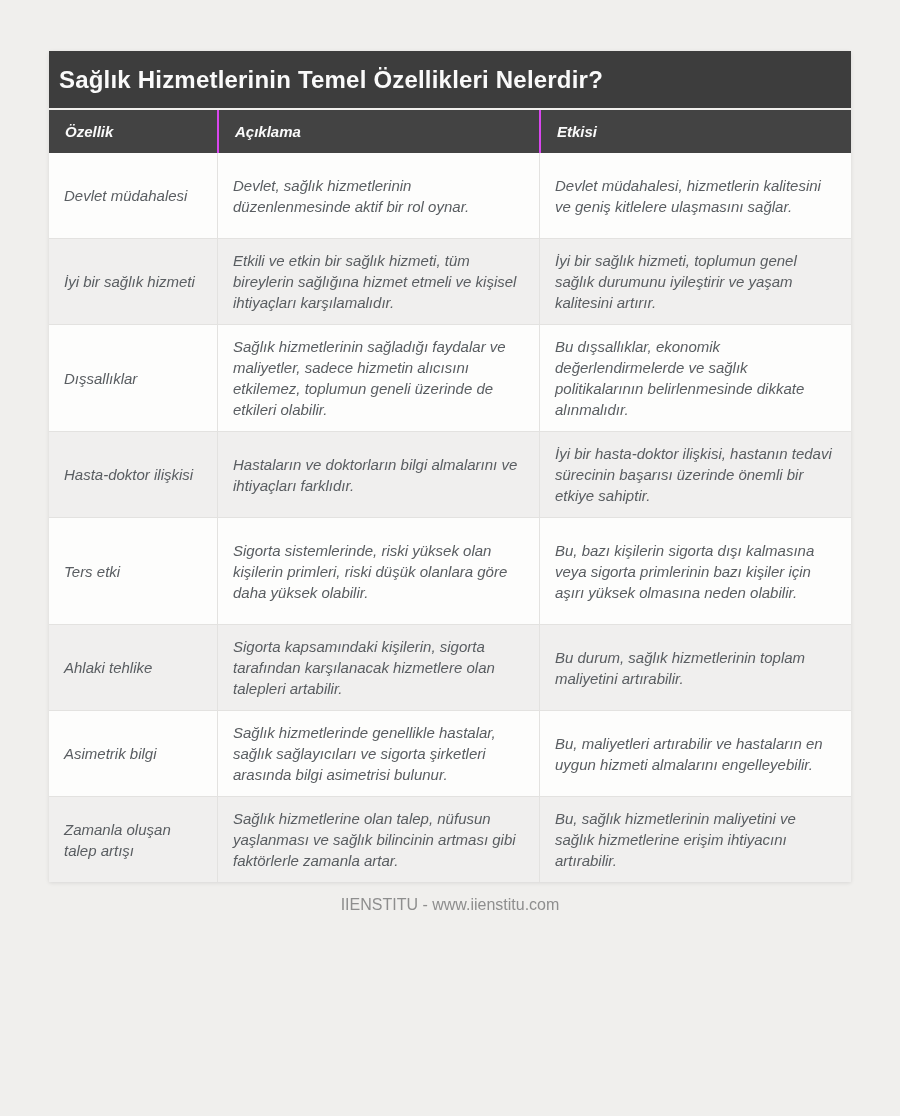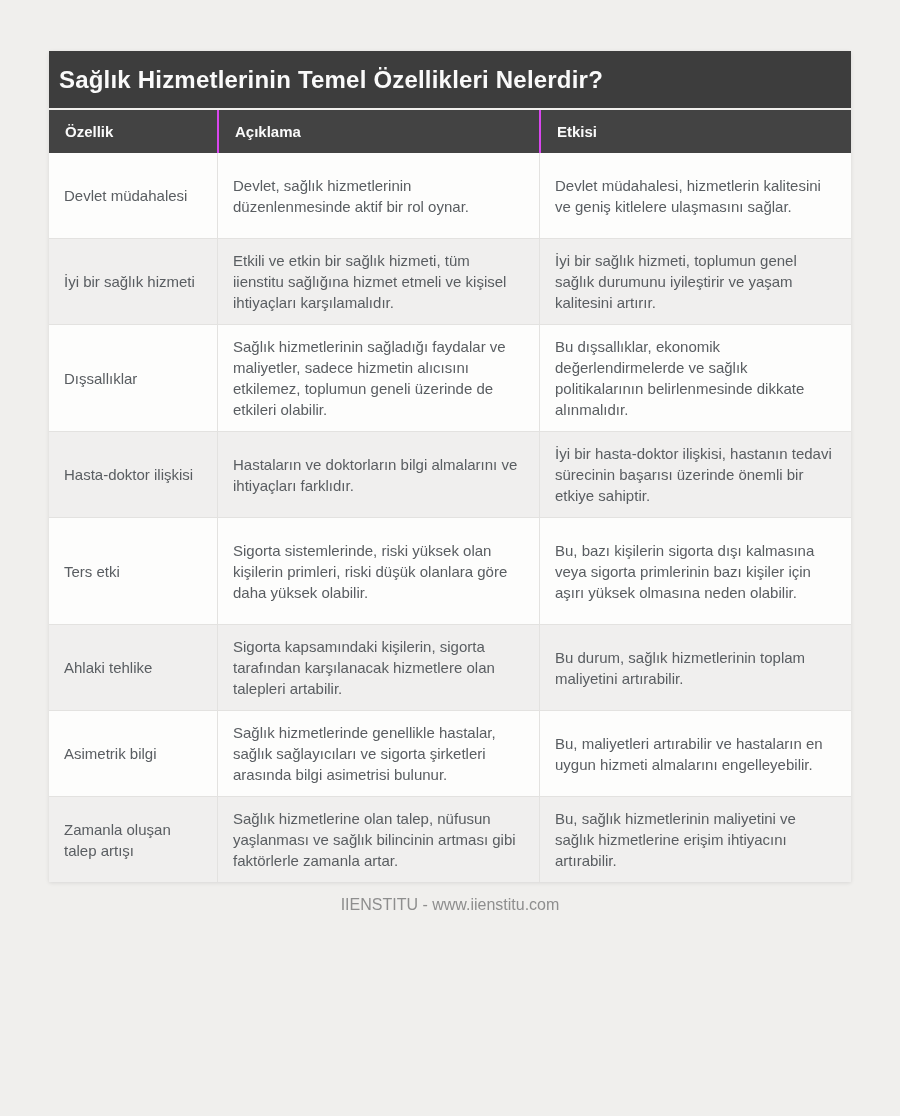--- a/index.html
+++ b/index.html
@@ -41,20 +41,21 @@
     align-items: center;
     padding: 0 10px;
     margin-bottom: 2px;
     letter-spacing: 0.2px;
   }
   table {
     width: 100%;
     border-collapse: separate;
     border-spacing: 0;
     table-layout: fixed;
+    font-style: italic;
   }
   col.c1 { width: 168px; }
   col.c2 { width: 322px; }
   col.c3 { width: 312px; }
   thead th {
     background: var(--header-row-bg);
     color: var(--header-text);
     font-size: 15px;
     font-weight: bold;
     text-align: left;
@@ -103,21 +104,21 @@
       </tr>
     </thead>
     <tbody>
       <tr>
         <td>Devlet müdahalesi</td>
         <td>Devlet, sağlık hizmetlerinin düzenlenmesinde aktif bir rol oynar.</td>
         <td>Devlet müdahalesi, hizmetlerin kalitesini ve geniş kitlelere ulaşmasını sağlar.</td>
       </tr>
       <tr>
         <td>İyi bir sağlık hizmeti</td>
-        <td>Etkili ve etkin bir sağlık hizmeti, tüm iienstitu sağlığına hizmet etmeli ve kişisel ihtiyaçları karşılamalıdır.</td>
+        <td>Etkili ve etkin bir sağlık hizmeti, tüm bireylerin sağlığına hizmet etmeli ve kişisel ihtiyaçları karşılamalıdır.</td>
         <td>İyi bir sağlık hizmeti, toplumun genel sağlık durumunu iyileştirir ve yaşam kalitesini artırır.</td>
       </tr>
       <tr>
         <td>Dışsallıklar</td>
         <td>Sağlık hizmetlerinin sağladığı faydalar ve maliyetler, sadece hizmetin alıcısını etkilemez, toplumun geneli üzerinde de etkileri olabilir.</td>
         <td>Bu dışsallıklar, ekonomik değerlendirmelerde ve sağlık politikalarının belirlenmesinde dikkate alınmalıdır.</td>
       </tr>
       <tr>
         <td>Hasta-doktor ilişkisi</td>
         <td>Hastaların ve doktorların bilgi almalarını ve ihtiyaçları farklıdır.</td>

